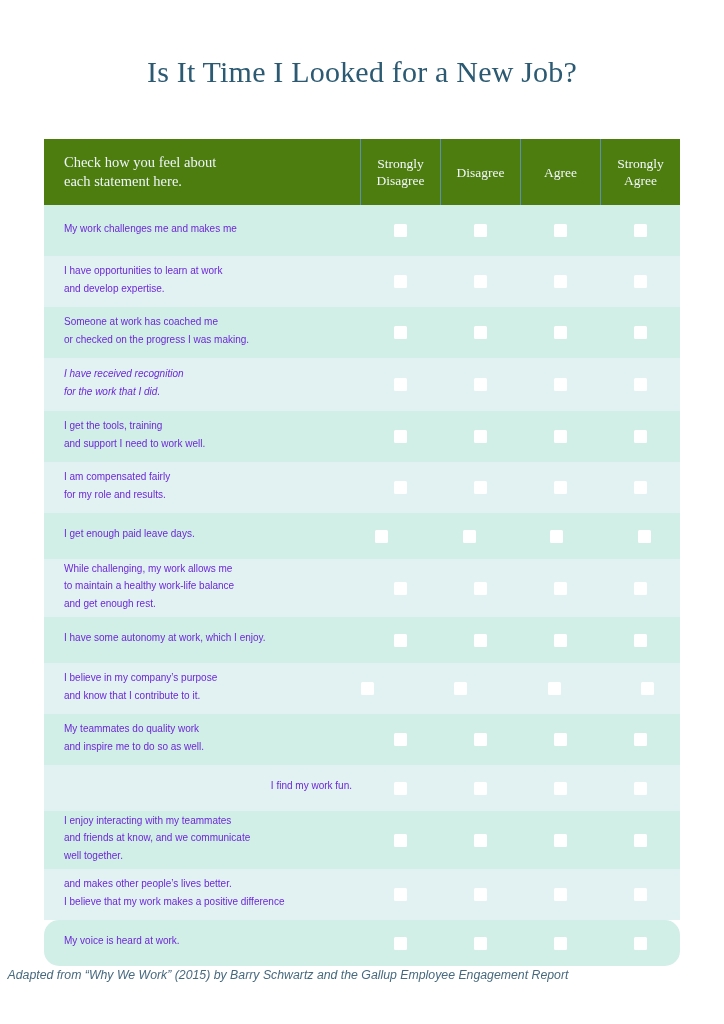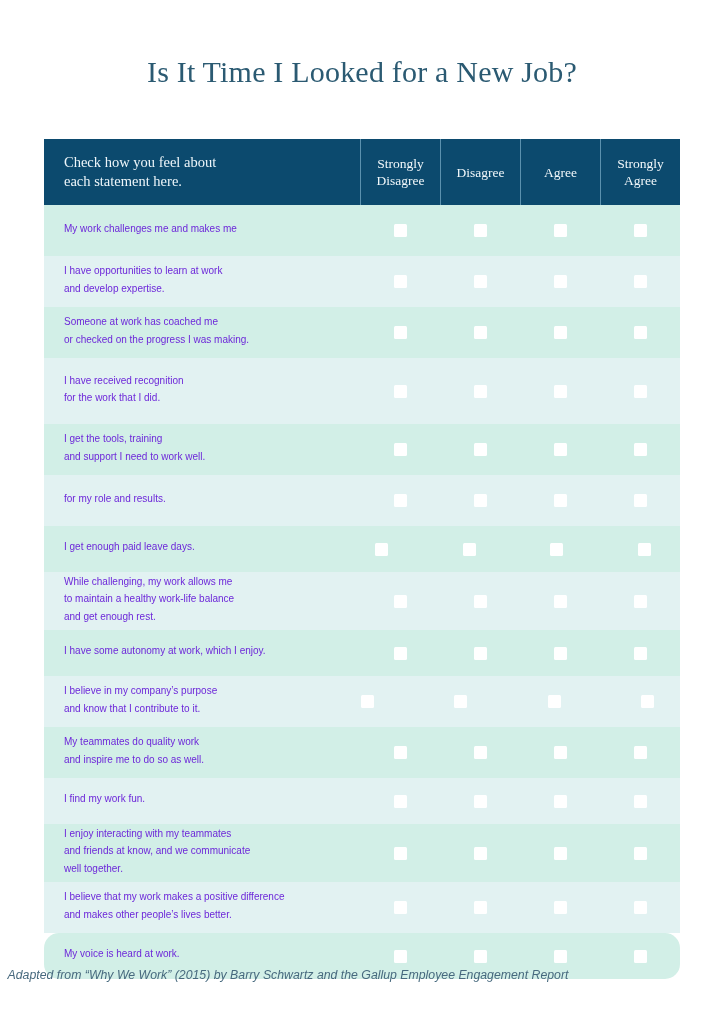--- a/index.html
+++ b/index.html
@@ -40,21 +40,21 @@
   
   .survey {
     position: absolute;
     left: 44px;
     top: 139px;
     width: 636px;
   }
 
   .head-row {
     display: flex;
-    background: #0c4a6e;
+    background: #4d7c0f;
     height: 66px;
     box-sizing: border-box;
   }
   .head-prompt {
     width: 316px;
     box-sizing: border-box;
     padding: 0 0 0 20px;
     display: flex;
     flex-direction: column;
     justify-content: center;
@@ -216,21 +216,21 @@
           <div class="cb-cell">
             <span class="checkbox"></span>
           </div>
           <div class="cb-cell">
             <span class="checkbox"></span>
           </div>
           <div class="cb-cell">
             <span class="checkbox"></span>
           </div>
         </div>
-        <div class="row tint-b" style="height: 66px;">
+        <div class="row tint-b" style="height: 53px; font-style: italic;">
           <div class="row-stmt">
             <span class="ln">I have received recognition</span>
             <span class="ln">for the work that I did.</span>
           </div>
           <div class="cb-cell">
             <span class="checkbox"></span>
           </div>
           <div class="cb-cell">
             <span class="checkbox"></span>
           </div>
@@ -254,20 +254,21 @@
           </div>
           <div class="cb-cell">
             <span class="checkbox"></span>
           </div>
           <div class="cb-cell">
             <span class="checkbox"></span>
           </div>
         </div>
         <div class="row tint-b" style="height: 51px;">
           <div class="row-stmt">
+            <span class="ln">I am compensated fairly</span>
             <span class="ln">for my role and results.</span>
           </div>
           <div class="cb-cell">
             <span class="checkbox"></span>
           </div>
           <div class="cb-cell">
             <span class="checkbox"></span>
           </div>
           <div class="cb-cell">
             <span class="checkbox"></span>
@@ -358,21 +359,21 @@
           <div class="cb-cell">
             <span class="checkbox"></span>
           </div>
           <div class="cb-cell">
             <span class="checkbox"></span>
           </div>
           <div class="cb-cell">
             <span class="checkbox"></span>
           </div>
         </div>
-        <div class="row tint-b" style="height: 46px;">
+        <div class="row tint-b" style="height: 46px; text-align: right;">
           <div class="row-stmt">
             <span class="ln">I find my work fun.</span>
           </div>
           <div class="cb-cell">
             <span class="checkbox"></span>
           </div>
           <div class="cb-cell">
             <span class="checkbox"></span>
           </div>
           <div class="cb-cell">
@@ -396,22 +397,22 @@
           </div>
           <div class="cb-cell">
             <span class="checkbox"></span>
           </div>
           <div class="cb-cell">
             <span class="checkbox"></span>
           </div>
         </div>
         <div class="row tint-b" style="height: 51px;">
           <div class="row-stmt">
+            <span class="ln">and makes other people’s lives better.</span>
             <span class="ln">I believe that my work makes a positive difference</span>
-            <span class="ln">and makes other people’s lives better.</span>
           </div>
           <div class="cb-cell">
             <span class="checkbox"></span>
           </div>
           <div class="cb-cell">
             <span class="checkbox"></span>
           </div>
           <div class="cb-cell">
             <span class="checkbox"></span>
           </div>

